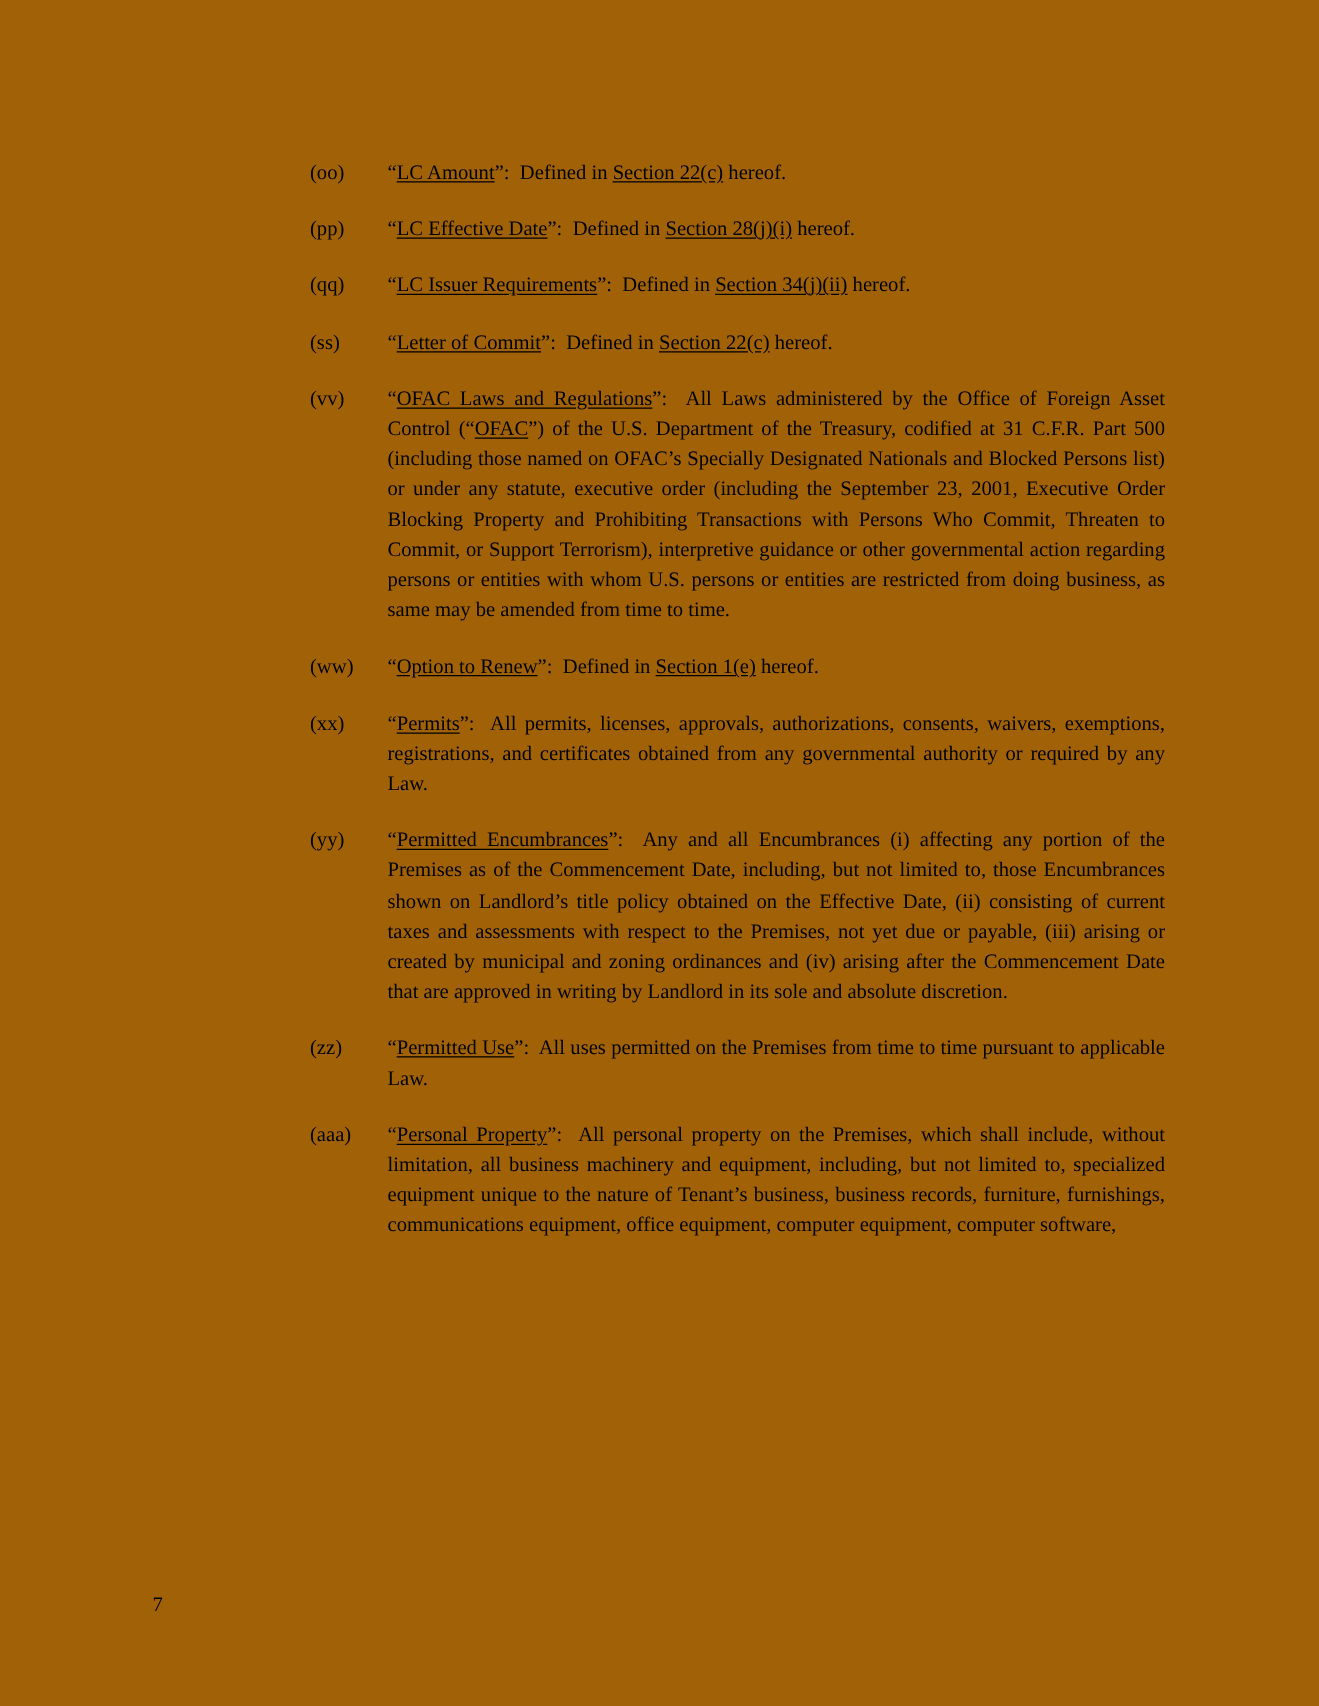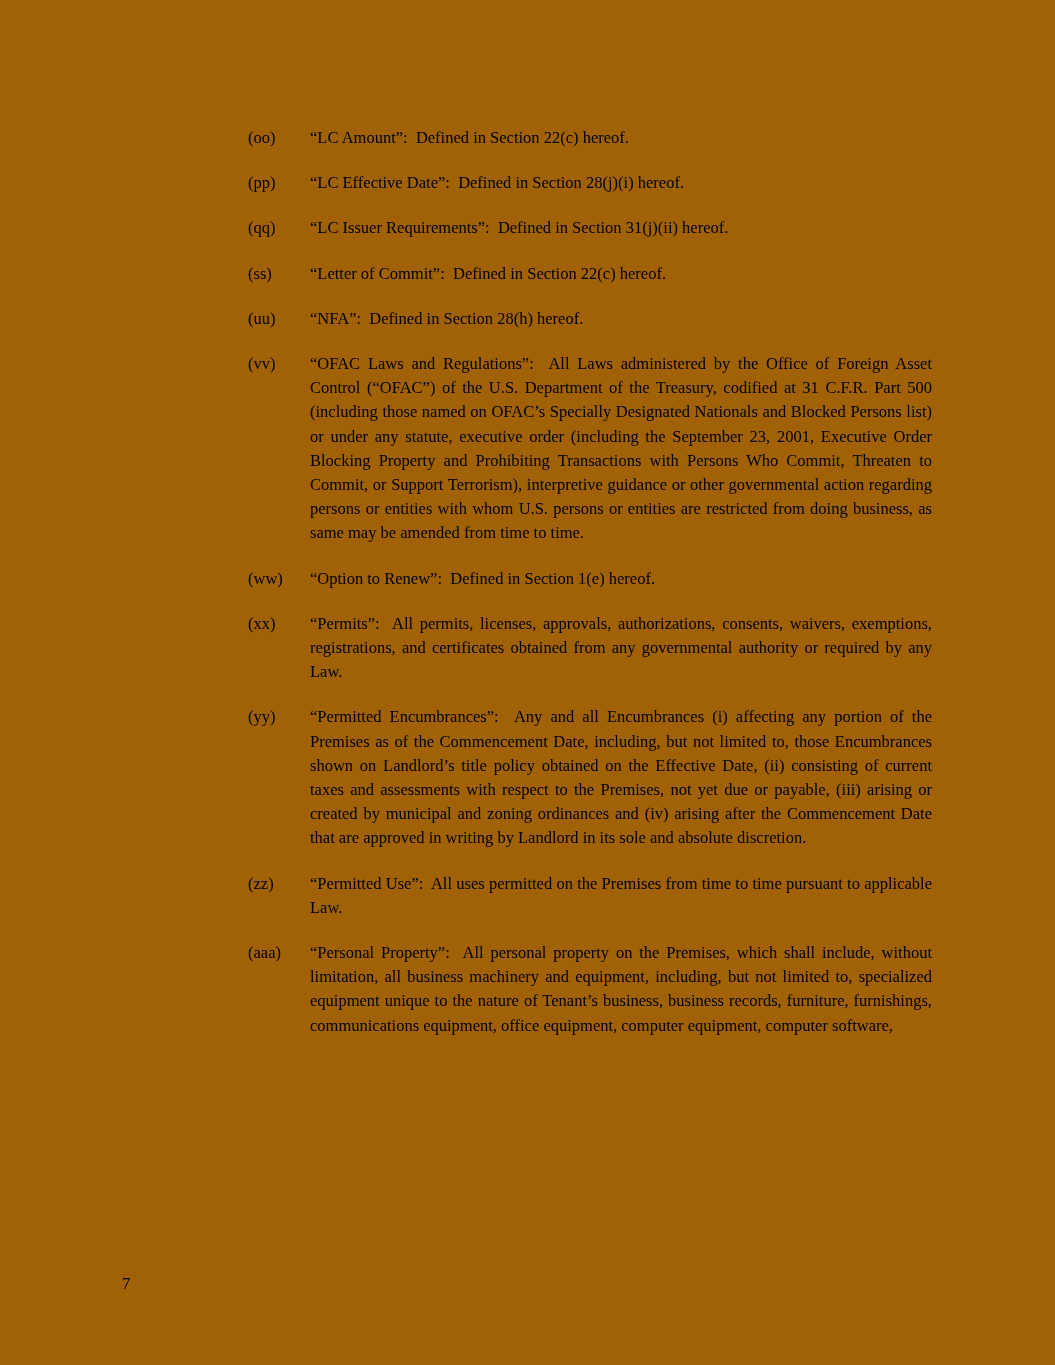--- a/index.html
+++ b/index.html
@@ -29,21 +29,21 @@
     line-height: 24.2px;
     white-space: nowrap;
   }
   .def-text {
     flex: 1 1 auto;
     font-size: 16.5px;
     line-height: 24.2px;
     text-align: justify;
     hyphens: none;
   }
-  .u { text-underline-offset: 2px; }
+  .u { text-decoration: underline; text-underline-offset: 2px; }
   .page-number {
     position: absolute;
     left: 122px;
     top: 1272px;
     font-size: 16.5px;
     line-height: 24px;
   }
 </style>
 </head>
 <body>
@@ -53,29 +53,25 @@
       <div class="def-item">
         <span class="def-label">(oo)</span>
         <p class="def-text"><span>“</span><span class="u">LC Amount</span><span>”:&nbsp; Defined in </span><span class="u">Section 22(c)</span><span> hereof.</span></p>
       </div>
       <div class="def-item">
         <span class="def-label">(pp)</span>
         <p class="def-text"><span>“</span><span class="u">LC Effective Date</span><span>”:&nbsp; Defined in </span><span class="u">Section 28(j)(i)</span><span> hereof.</span></p>
       </div>
       <div class="def-item">
         <span class="def-label">(qq)</span>
-        <p class="def-text"><span>“</span><span class="u">LC Issuer Requirements</span><span>”:&nbsp; Defined in </span><span class="u">Section 31(j)(ii)</span><span> hereof.</span></p>
+        <p class="def-text"><span>“</span><span class="u">LC Issuer Requirements</span><span>”:&nbsp; Defined in </span><span class="u">Section 34(j)(ii)</span><span> hereof.</span></p>
       </div>
       <div class="def-item">
         <span class="def-label">(ss)</span>
         <p class="def-text"><span>“</span><span class="u">Letter of Commit</span><span>”:&nbsp; Defined in </span><span class="u">Section 22(c)</span><span> hereof.</span></p>
-      </div>
-      <div class="def-item">
-        <span class="def-label">(uu)</span>
-        <p class="def-text"><span>“</span><span class="u">NFA</span><span>”:&nbsp; Defined in </span><span class="u">Section 28(h)</span><span> hereof.</span></p>
       </div>
       <div class="def-item">
         <span class="def-label">(vv)</span>
         <p class="def-text"><span>“</span><span class="u">OFAC Laws and Regulations</span><span>”:&nbsp; All Laws administered by the Office of Foreign Asset Control (“</span><span class="u">OFAC</span><span>”) of the U.S. Department of the Treasury, codified at 31 C.F.R. Part 500 (including those named on OFAC’s Specially Designated Nationals and Blocked Persons list) or under any statute, executive order (including the September 23, 2001, Executive Order Blocking Property and Prohibiting Transactions with Persons Who Commit, Threaten to Commit, or Support Terrorism), interpretive guidance or other governmental action regarding persons or entities with whom U.S. persons or entities are restricted from doing business, as same may be amended from time to time.</span></p>
       </div>
       <div class="def-item">
         <span class="def-label">(ww)</span>
         <p class="def-text"><span>“</span><span class="u">Option to Renew</span><span>”:&nbsp; Defined in </span><span class="u">Section 1(e)</span><span> hereof.</span></p>
       </div>
       <div class="def-item">

